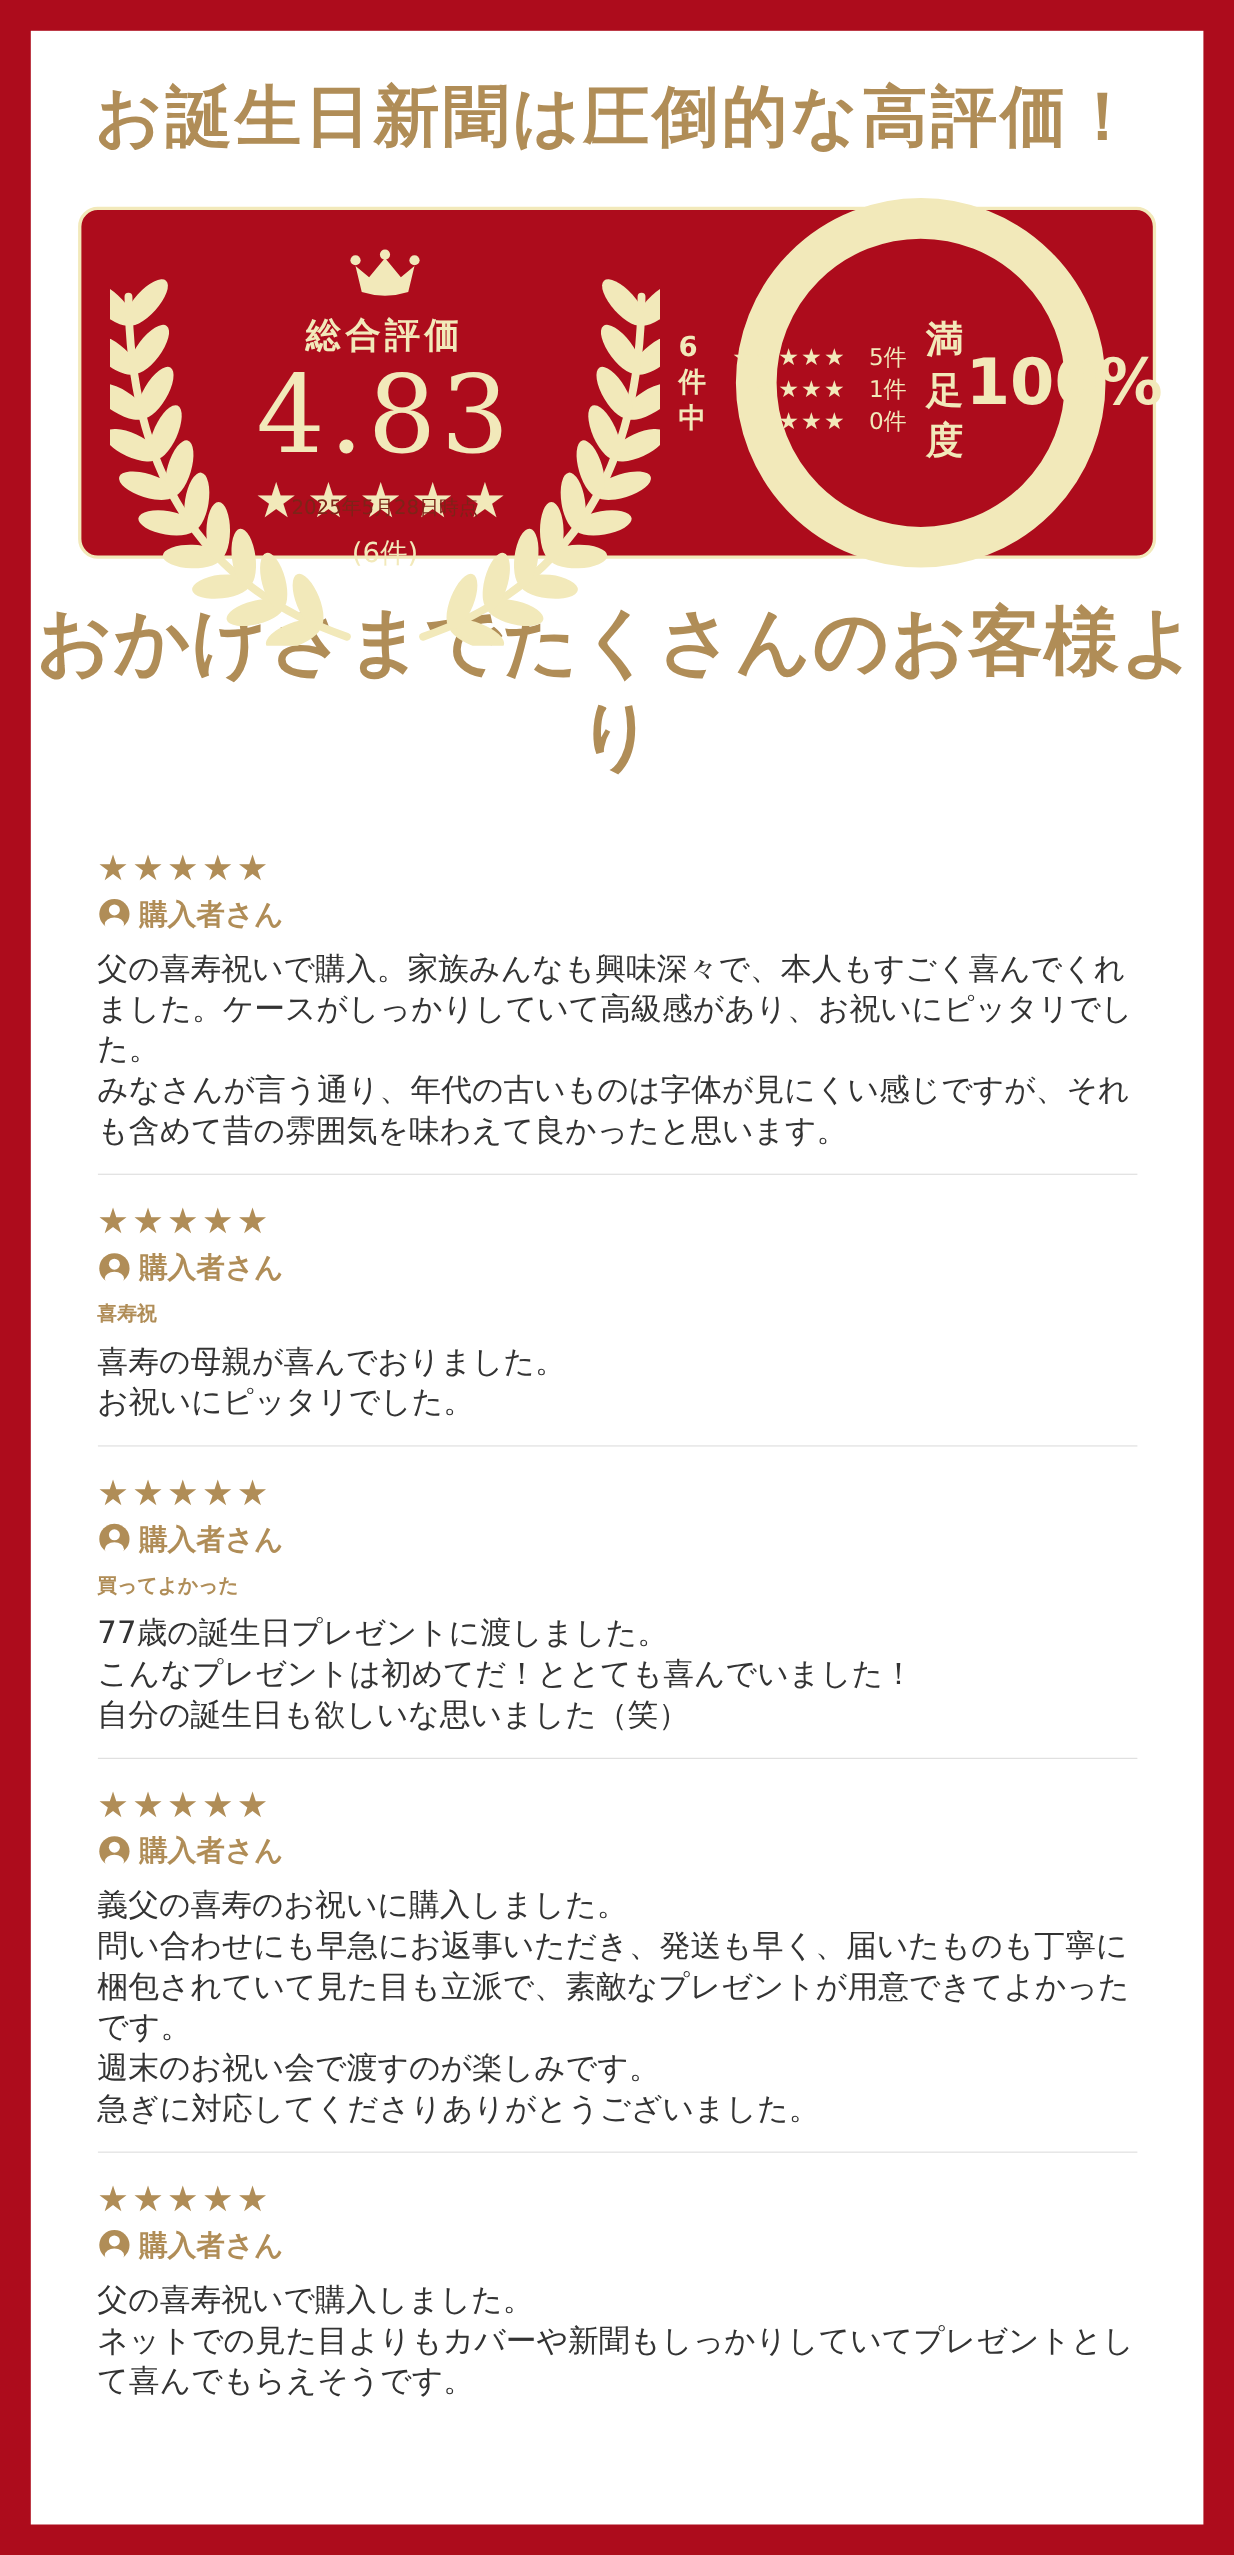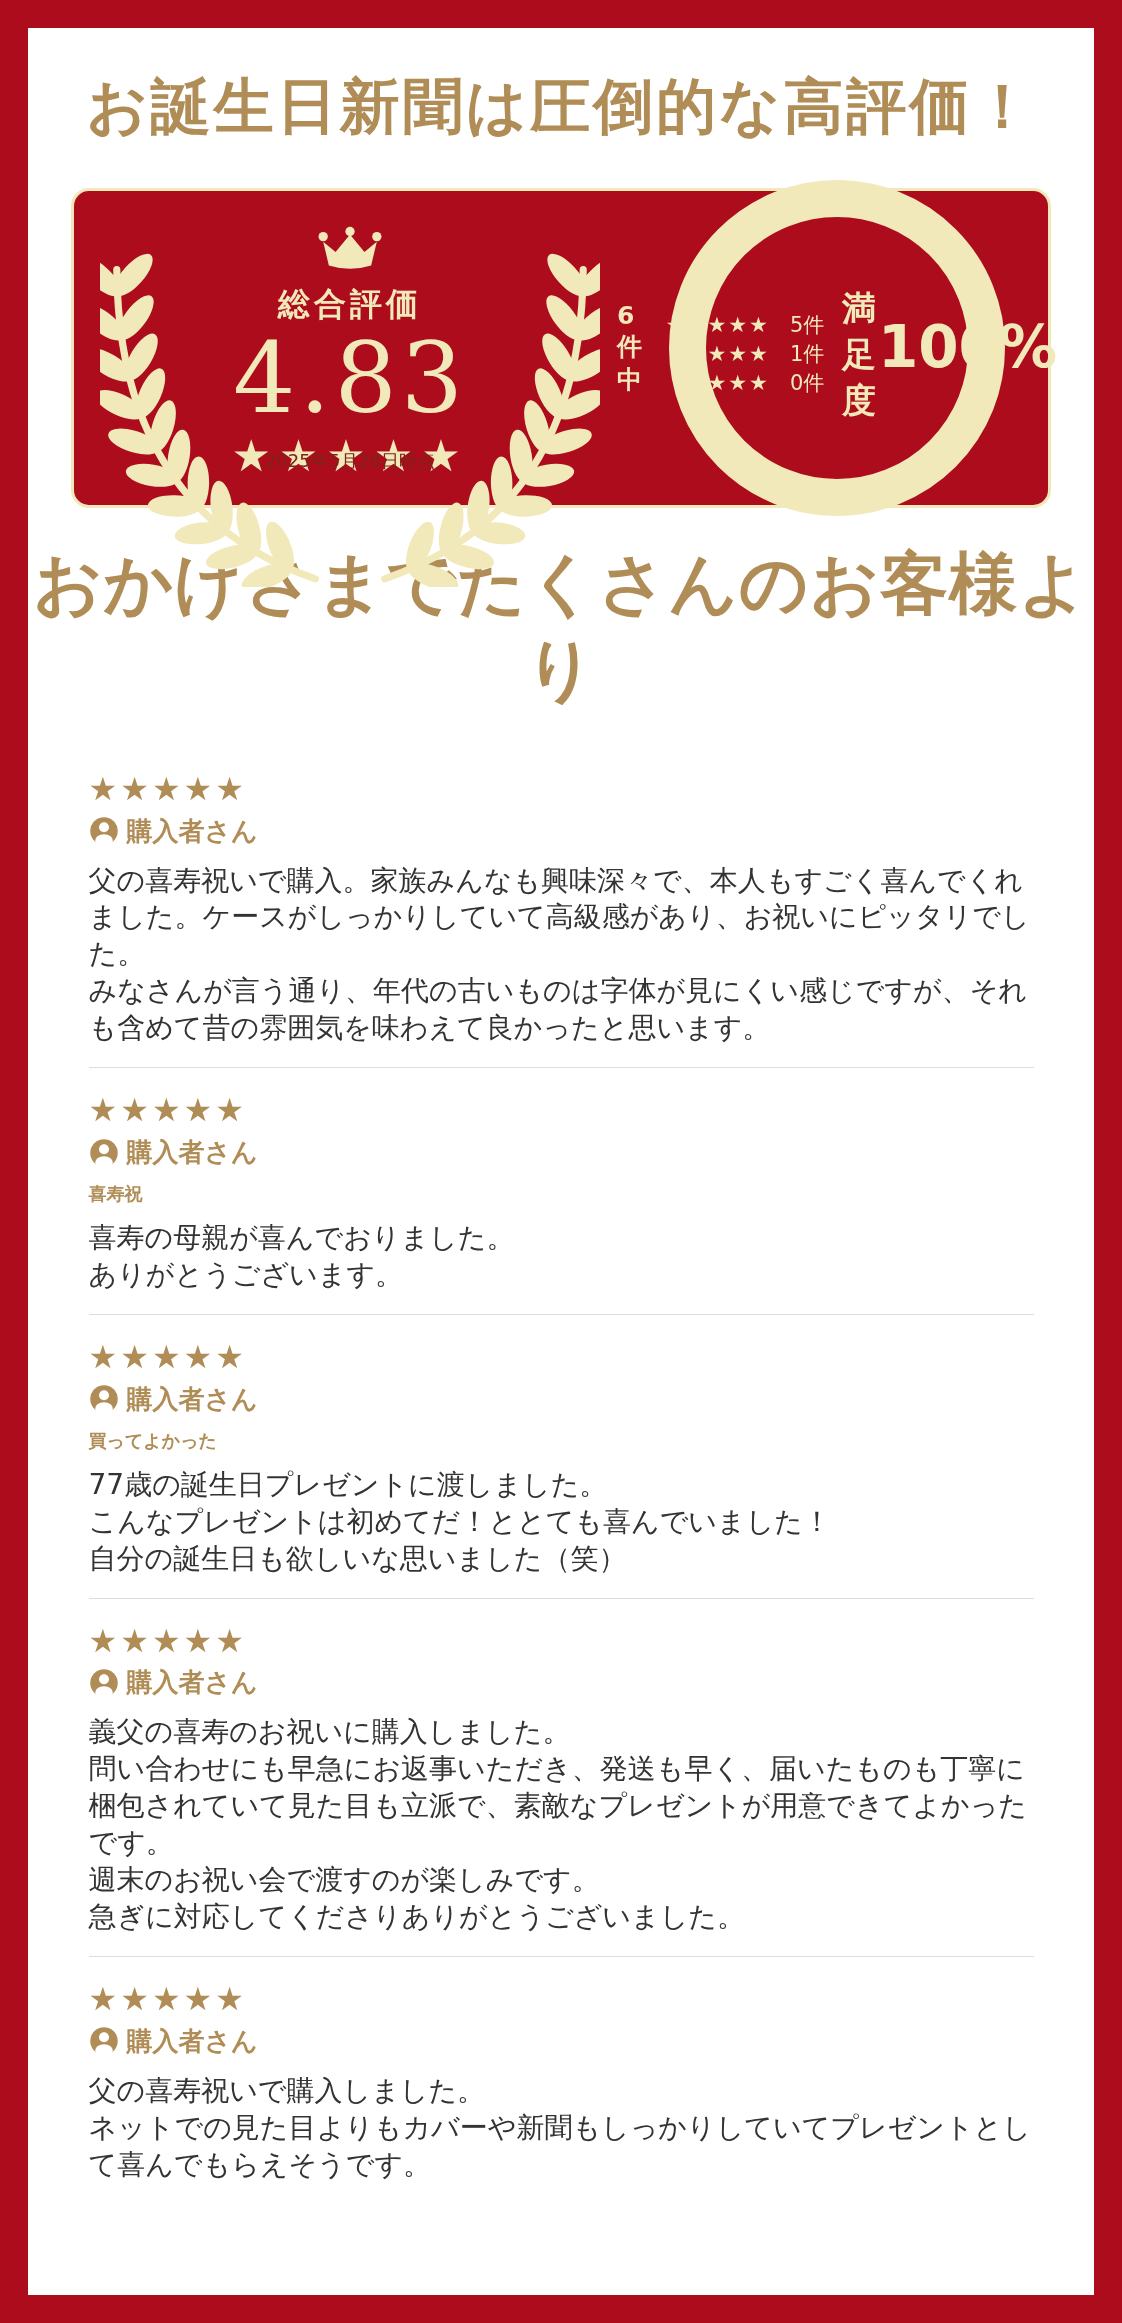--- a/index.html
+++ b/index.html
@@ -191,20 +191,21 @@
       <svg class="crown" viewBox="0 0 64 48" aria-hidden="true">
         <circle cx="6" cy="11" r="4.5"></circle>
         <circle cx="32" cy="6" r="4.5"></circle>
         <circle cx="58" cy="11" r="4.5"></circle>
         <path d="M6 16 L18 26 L32 9 L46 26 L58 16 L52.5 39 Q32 45.5 11.5 39 Z"></path>
       </svg>
 
       <div class="score-label">総合評価</div>
       <div class="score-value">4.83</div>
       <div class="score-stars">★★★★★</div>
+      <div class="score-count">(6件)</div>
       <div class="score-date">2025年5月28日時点</div>
     </div>
 
     <div class="score-right">
       <div class="donut">
         <div class="donut-total">6件中</div>
         <div class="breakdown">
   <div class="bd-stars">★★★★★</div>
   <div class="bd-count">5件</div>
 
@@ -259,21 +260,21 @@
         <circle cx="12" cy="12" r="11" fill="#B08D57"></circle>
         <g fill="#ffffff">
           <circle cx="12" cy="9" r="4"></circle>
           <ellipse cx="12" cy="19.5" rx="7" ry="5"></ellipse>
         </g>
       </svg>
       <span class="r-name">購入者さん</span>
     </div>
     <h3 class="r-title">喜寿祝</h3>
     <p class="r-body">喜寿の母親が喜んでおりました。
-ありがとうございます。</p>
+お祝いにピッタリでした。</p>
   </article>
 
   <article class="review">
     <div class="r-stars">★★★★★</div>
     <div class="r-reviewer">
       <svg class="avatar" viewBox="0 0 24 24" aria-hidden="true">
         <defs>
               <clipPath class="av-clip">
                 <circle cx="12" cy="12" r="11"></circle>
               </clipPath>

